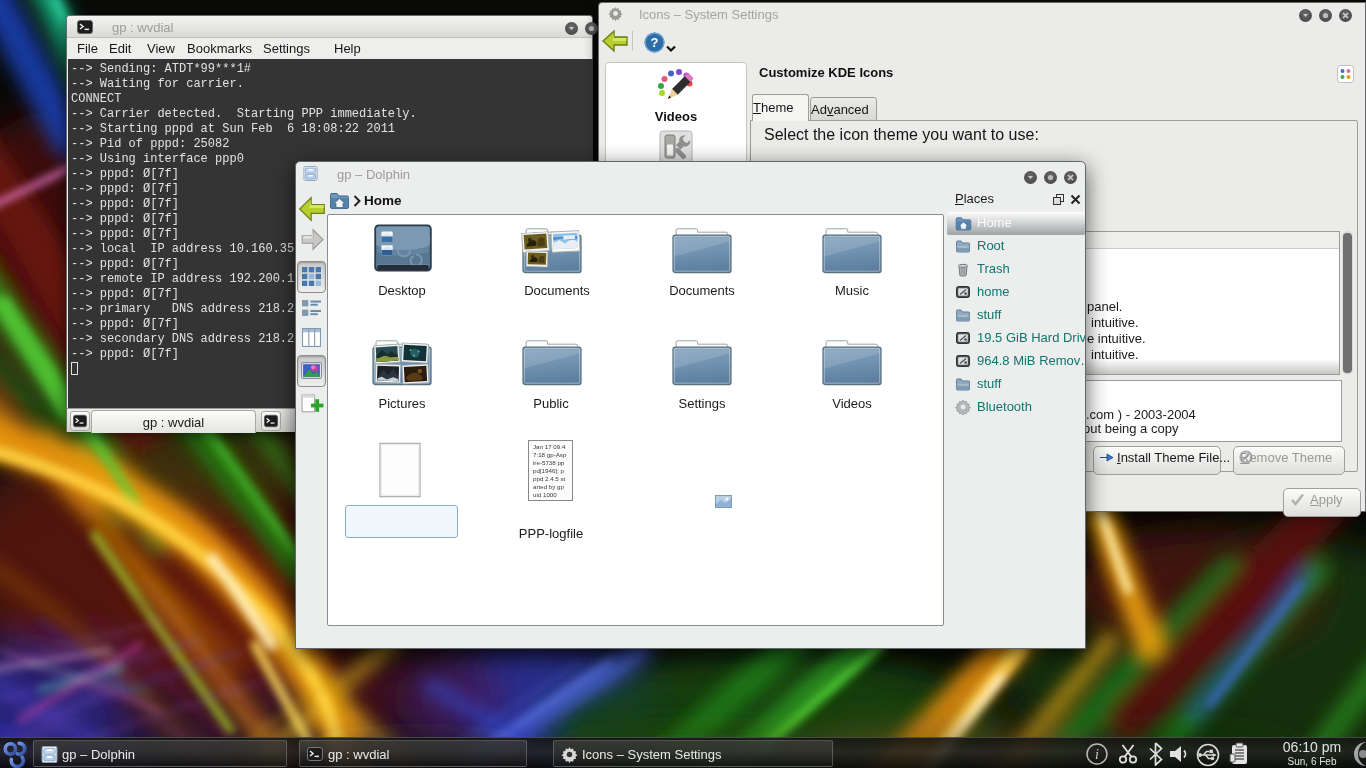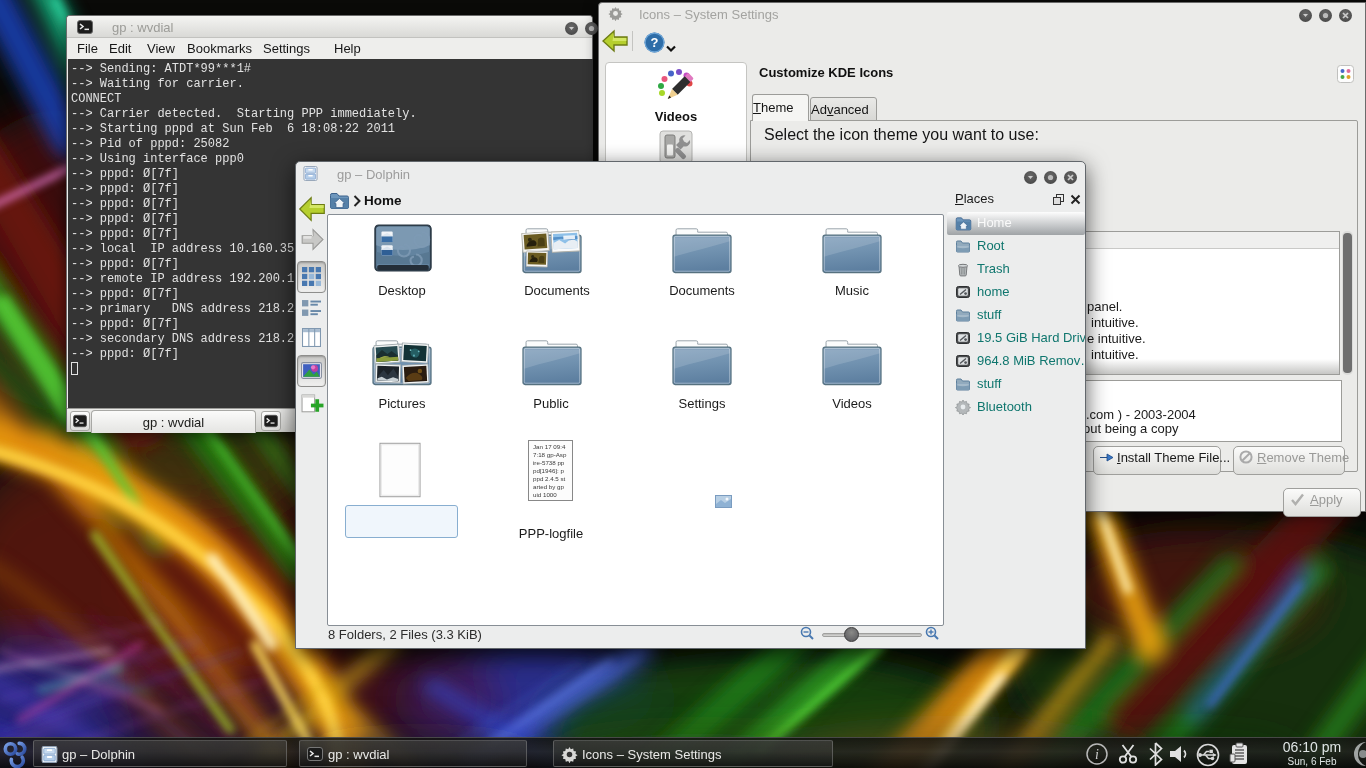--- a/index.html
+++ b/index.html
@@ -419,21 +419,21 @@
   <svg width="15" height="13" viewBox="0 0 15 13" style="position:absolute;left:5px;top:4px">
           <path d="M1 6.5h7V3l6 3.5L8 10V6.5z" fill="#3a78c8" stroke="#1c4a88" stroke-width=".8"></path>
         </svg>
   <span style="position:absolute;left:23px;top:3px"><span style="text-decoration:underline">I</span>nstall Theme File...</span>
  </div>
  <div class="ssbtn" style="left:634px;top:443px;width:112px;color:#9a9a98">
   <svg width="14" height="14" viewBox="0 0 14 14" style="position:absolute;left:5px;top:3px">
           <circle cx="7" cy="7" r="5.6" fill="none" stroke="#aaa" stroke-width="2"></circle>
           <path d="M3.2 10.8L10.8 3.2" stroke="#aaa" stroke-width="2"></path>
         </svg>
-  <span style="position:absolute;left:23px;top:3px"><span style="text-decoration:underline">R</span>emove Theme</span>
+  <span style="position:absolute;left:6px;top:3px"><span style="text-decoration:underline">R</span>emove Theme</span>
  </div>
  <div class="ssbtn" style="left:684px;top:485px;width:78px;color:#9a9a98">
   <svg width="15" height="13" viewBox="0 0 15 13" style="position:absolute;left:6px;top:4px">
           <path d="M2 7l3.5 4L13 1.5" stroke="#b0b0ae" stroke-width="2.4" fill="none"></path>
         </svg>
   <span style="position:absolute;left:26px;top:3px"><span style="text-decoration:underline">A</span>pply</span>
  </div>
  <svg class="abs" style="left:738px;top:62px" width="17" height="18" viewBox="0 0 17 18">
         <rect x=".5" y=".5" width="16" height="17" rx="3" fill="#fdfdfd" stroke="#c0c0be"></rect>
         <circle cx="5.5" cy="6" r="2" fill="#4668c8"></circle>
@@ -618,36 +618,20 @@
           <text x="5" y="57">uid 1000</text>
   </g>
  </svg>
  <div class="flabel" style="left:185px;top:364px;width:140px">PPP-logfile</div>
  <svg class="abs" style="left:419px;top:333px" width="17" height="13" viewBox="0 0 17 13">
         <rect x=".5" y=".5" width="16" height="12" fill="#b8cfe4" stroke="#7a9cc0"></rect>
         <path d="M1 9l5-4 4 3 6-4v8H1z" fill="#8fb2d4"></path>
         <circle cx="12" cy="4" r="1.5" fill="#f4f8fc"></circle>
       </svg>
 
- <div id="dstatus">
-  <span style="position:absolute;left:32px;top:5px">8 Folders, 2 Files (3.3 KiB)</span>
-  <svg style="position:absolute;left:504px;top:4px" width="15" height="15" viewBox="0 0 15 15">
-          <circle cx="6" cy="6" r="4.5" fill="none" stroke="#4878b0" stroke-width="1.6"></circle>
-          <line x1="9.5" y1="9.5" x2="13" y2="13" stroke="#4878b0" stroke-width="2"></line>
-          <line x1="3.5" y1="6" x2="8.5" y2="6" stroke="#4878b0" stroke-width="1.4"></line>
-        </svg>
-  <div style="position:absolute;left:526px;top:11px;width:100px;height:4px;background:linear-gradient(#b8b8b6,#d8d8d6);border-radius:2px;border:1px solid #a0a09e"></div>
-  <div style="position:absolute;left:548px;top:5px;width:15px;height:15px;border-radius:50%;background:radial-gradient(circle at 50% 35%,#8a8a88,#55555a);border:1px solid #3a3a3a"></div>
-  <svg style="position:absolute;left:629px;top:4px" width="15" height="15" viewBox="0 0 15 15">
-          <circle cx="6" cy="6" r="4.5" fill="none" stroke="#4878b0" stroke-width="1.6"></circle>
-          <line x1="9.5" y1="9.5" x2="13" y2="13" stroke="#4878b0" stroke-width="2"></line>
-          <line x1="3.5" y1="6" x2="8.5" y2="6" stroke="#4878b0" stroke-width="1.4"></line>
-          <line x1="6" y1="3.5" x2="6" y2="8.5" stroke="#4878b0" stroke-width="1.4"></line>
-        </svg>
- </div>
 
  <div id="places">
   <div style="position:absolute;left:10px;top:3px;font-size:13px;color:#1a1a1a"><span style="text-decoration:underline">P</span>laces</div>
   <svg style="position:absolute;left:108px;top:6px" width="11" height="11" viewBox="0 0 11 11">
           <rect x="3.5" y=".5" width="7" height="7" fill="none" stroke="#333"></rect>
           <rect x=".5" y="3.5" width="7" height="7" fill="#ddd" stroke="#333"></rect>
         </svg>
   <svg style="position:absolute;left:125px;top:6px" width="11" height="11" viewBox="0 0 11 11">
           <path d="M1.5 1.5l8 8M9.5 1.5l-8 8" stroke="#222" stroke-width="2"></path>
         </svg>

